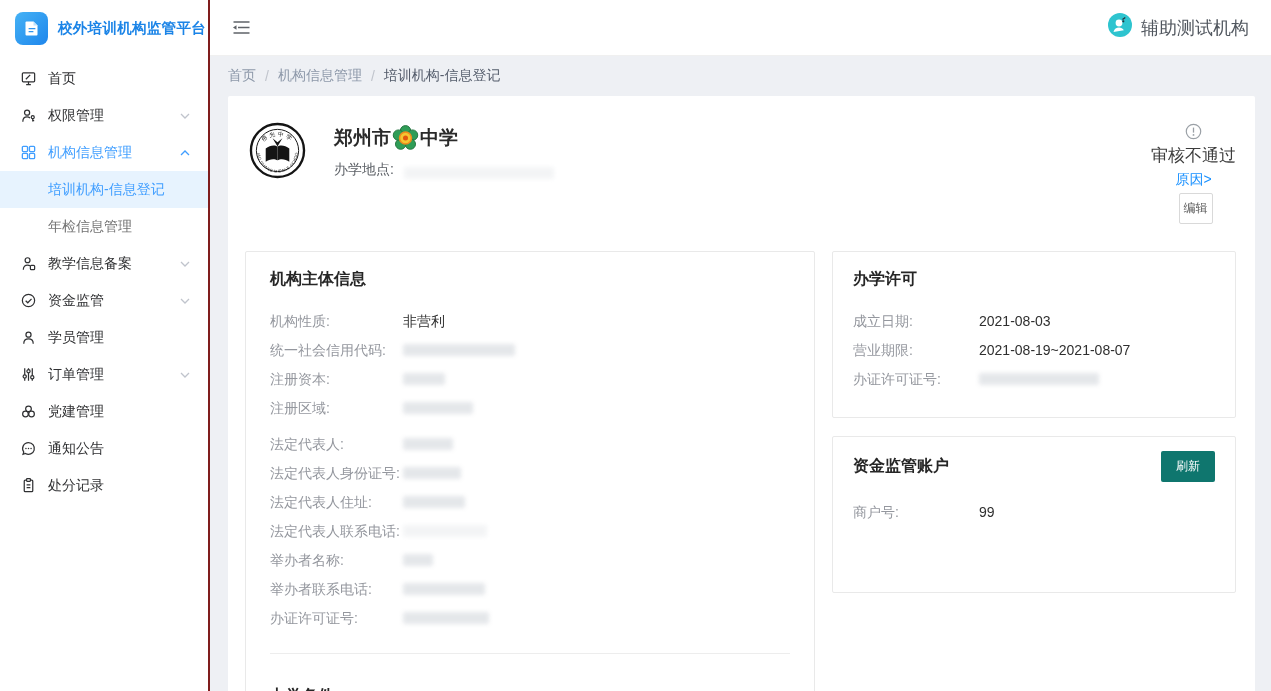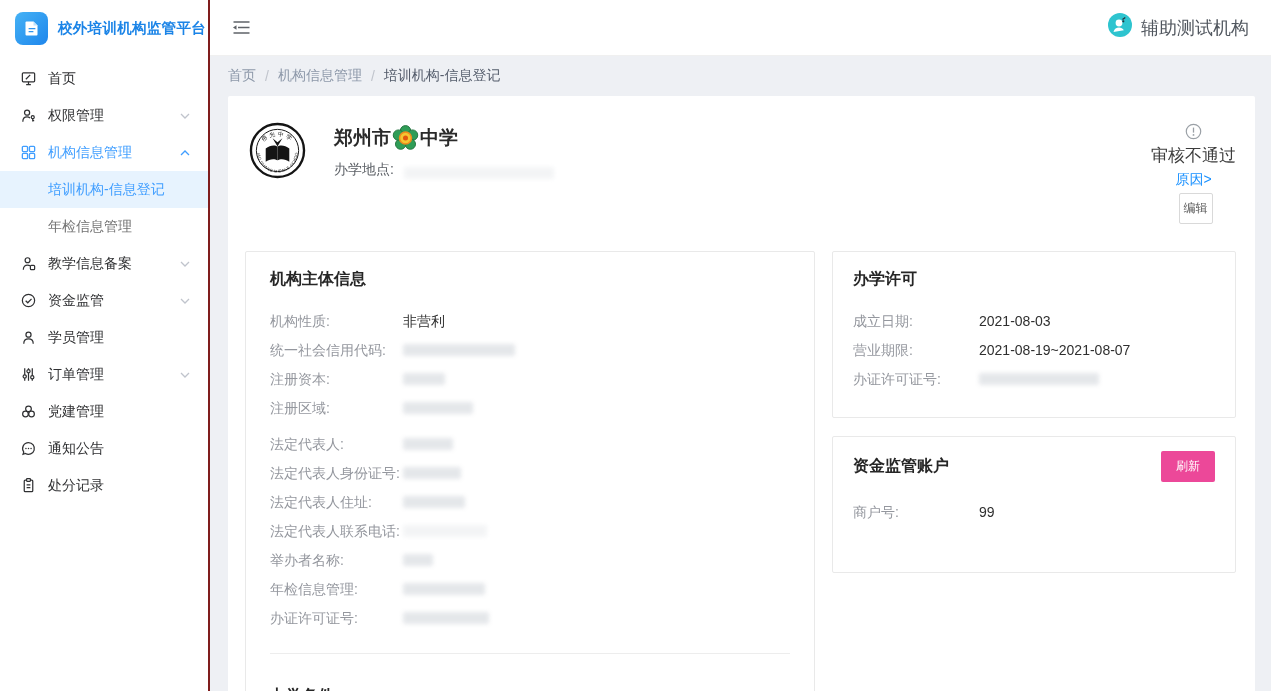--- a/index.html
+++ b/index.html
@@ -46,36 +46,36 @@
   .audit-icon { display:flex; }
   .audit-text { font-size:17px; color:#3c3c3c; }
   .reason-link { font-size:14px; color:#1890ff; cursor:pointer; white-space:nowrap; }
   .btn-edit { background:#fff; border:1px solid #d9d9d9; border-radius:2px; color:#595959; font-size:12px; padding:6px 4px; cursor:pointer; margin-left:4px; font-family:inherit; }
 
   .columns { display:flex; gap:17px; align-items:flex-start; }
   .panel { border:1px solid #e9e9e9; border-radius:2px; background:#fff; }
   .panel-main { width:570px; padding:17px 24px; height:620px; }
   .right-col { flex:1; display:flex; flex-direction:column; gap:18px; }
   .panel-license { padding:17px 20px; height:167px; }
-  .panel-funds { padding:14px 20px; height:137px; }
+  .panel-funds { padding:14px 20px; height:157px; }
   .panel-title { font-size:16px; font-weight:bold; color:#262626; }
   .panel-main .panel-title, .panel-license .panel-title { margin-bottom:21px; }
 
   .fr { display:flex; align-items:center; margin-bottom:9px; font-size:14px; line-height:20px; }
   .fr .lbl { width:133px; color:#94979e; flex-shrink:0; white-space:nowrap; }
   .fr .val { color:#2f2f2f; }
   .panel-license .lbl, .panel-funds .lbl { width:126px; }
   .smudge { display:inline-block; height:12px; border-radius:2px; background:#cbd0d6; opacity:.5; filter:blur(2px); }
   .smudge.faint { opacity:.22; }
   .gap-top { margin-top:16px; }
   .divider { border-top:1px solid #ededed; margin-top:25px; }
   .cond-title { margin:32px 0 21px; }
 
   .funds-head { display:flex; justify-content:space-between; align-items:center; margin-bottom:20px; }
-  .btn-refresh { background:#ec4899; border:none; border-radius:2px; color:#fff; font-size:12px; padding:7px 15px; cursor:pointer; font-family:inherit; }
+  .btn-refresh { background:#0f766e; border:none; border-radius:2px; color:#fff; font-size:12px; padding:7px 15px; cursor:pointer; font-family:inherit; }
 </style>
 </head>
 <body>
 
 <div class="app">
 
   <aside class="sidebar">
     <div class="logo-row">
       <span class="logo-badge">
         <svg width="18" height="18" viewBox="0 0 18 18">
@@ -363,21 +363,21 @@
             </div>
             <div class="fr">
               <span class="lbl">法定代表人联系电话:</span>
               <span class="smudge faint" style="width:84px"></span>
             </div>
             <div class="fr">
               <span class="lbl">举办者名称:</span>
               <span class="smudge" style="width:30px"></span>
             </div>
             <div class="fr">
-              <span class="lbl">年检信息管理:</span>
+              <span class="lbl">举办者联系电话:</span>
               <span class="smudge" style="width:82px"></span>
             </div>
             <div class="fr">
               <span class="lbl">办证许可证号:</span>
               <span class="smudge" style="width:86px"></span>
             </div>
 
             <div class="divider"></div>
 
             <h3 class="panel-title cond-title">办学条件</h3>

